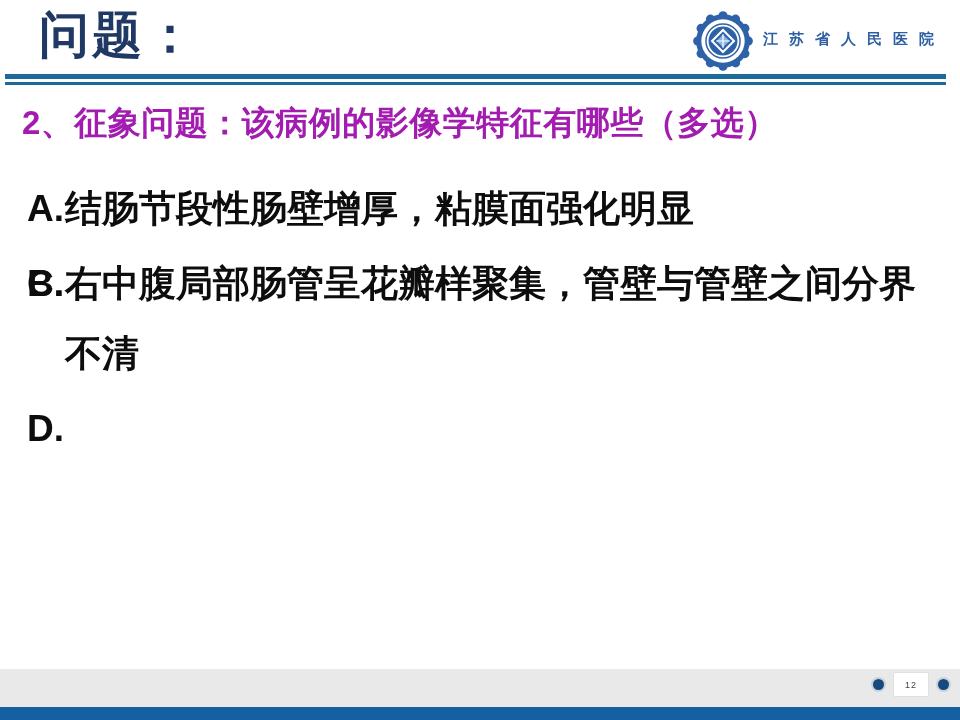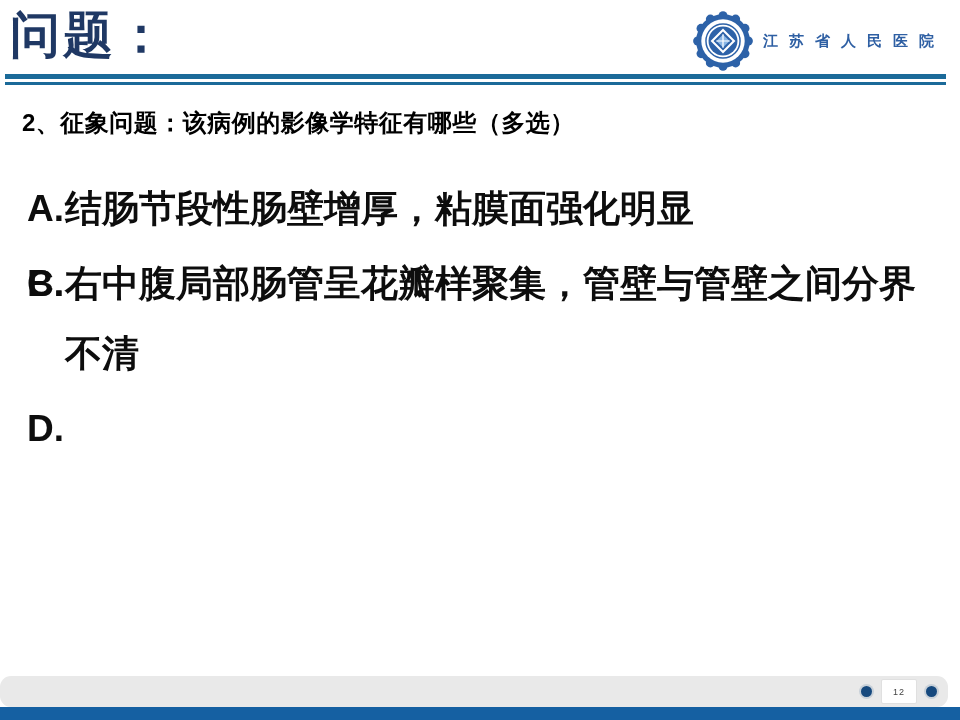--- a/index.html
+++ b/index.html
@@ -7,21 +7,21 @@
     width: 960px; height: 720px;
     background: #ffffff;
     position: relative;
     overflow: hidden;
     font-family: "Liberation Sans", sans-serif;
   }
 
   
   .slide-title {
     position: absolute;
-    left: 10px; top: 2px;
+    left: 39px; top: 2px;
     font-size: 50px;
     font-weight: 700;
     color: #1f3864;
     letter-spacing: 3px;
     line-height: 66px;
   }
   .header-rule {
     position: absolute;
     left: 5px; right: 14px; top: 74px;
     height: 3px;
@@ -31,21 +31,21 @@
   .hospital-brand {
     position: absolute;
     left: 692px; top: 10px;
     display: flex;
     align-items: center;
   }
   .hospital-logo { width: 62px; height: 62px; flex: 0 0 auto; }
   .hospital-names {
     margin-left: 9px;
     width: 182px;
-    font-family: Liberation Serif, serif;
+    font-family: Liberation Mono, monospace;
     font-weight: 700;
     color: #2e5fa3;
   }
   .hospital-line1 {
     font-size: 15px;
     letter-spacing: 11px;
     white-space: nowrap;
     line-height: 26px;
   }
   .hospital-line2 {
@@ -53,23 +53,23 @@
     letter-spacing: 0.4px;
     white-space: nowrap;
     line-height: 24px;
   }
 
   
   .question-line {
     position: absolute;
     left: 22px; top: 98px;
     width: 915px;
-    font-size: 24px;
+    font-size: 33px;
     font-weight: 700;
-    color: #000000;
+    color: #a21caf;
     line-height: 50px;
     letter-spacing: 0.5px;
   }
   .options {
     position: absolute;
     left: 27px; top: 174px;
     width: 908px;
   }
   .option {
     position: relative;
@@ -83,24 +83,23 @@
   }
   .option .marker {
     position: absolute;
     left: 0; top: 0;
     line-height: 70px;
   }
 
   
   .footer-band {
     position: absolute;
-    left: 0; right: 12px; bottom: 13px;
-    height: 31px;
+    left: 0; right: 0; bottom: 13px;
+    height: 38px;
     background: #e9e9e9;
-    border-radius: 11px;
   }
   .footer-bar {
     position: absolute;
     left: 0; right: 0; bottom: 0;
     height: 13px;
     background: #1560a2;
   }
   .page-nav {
     position: absolute;
     right: 11px; top: 0;

